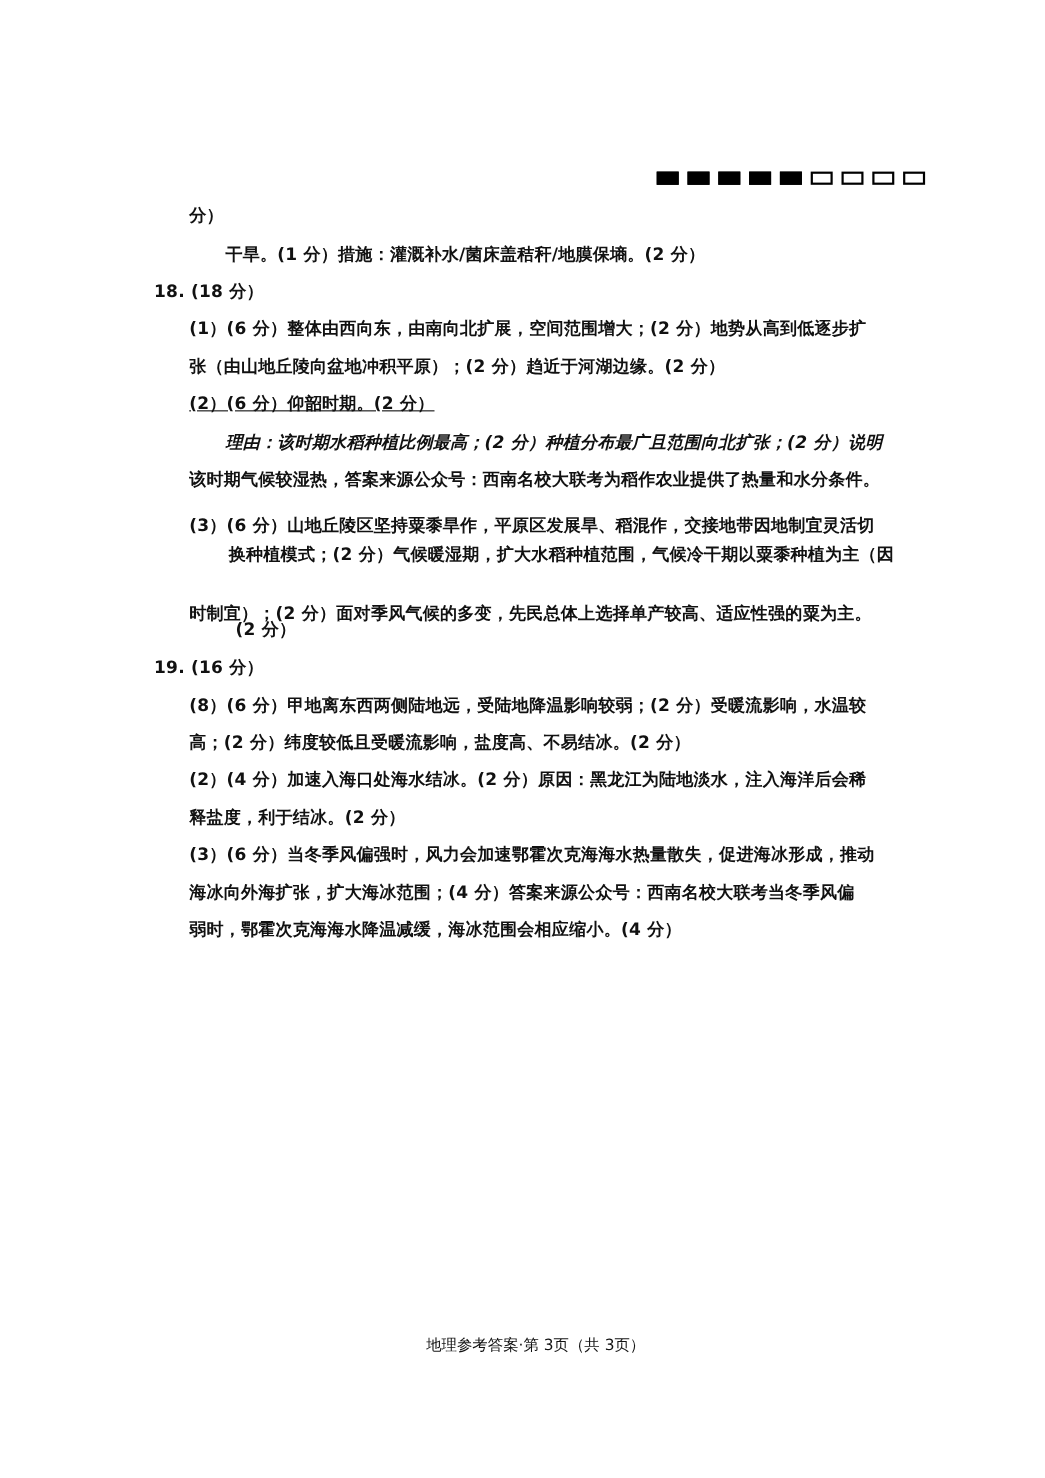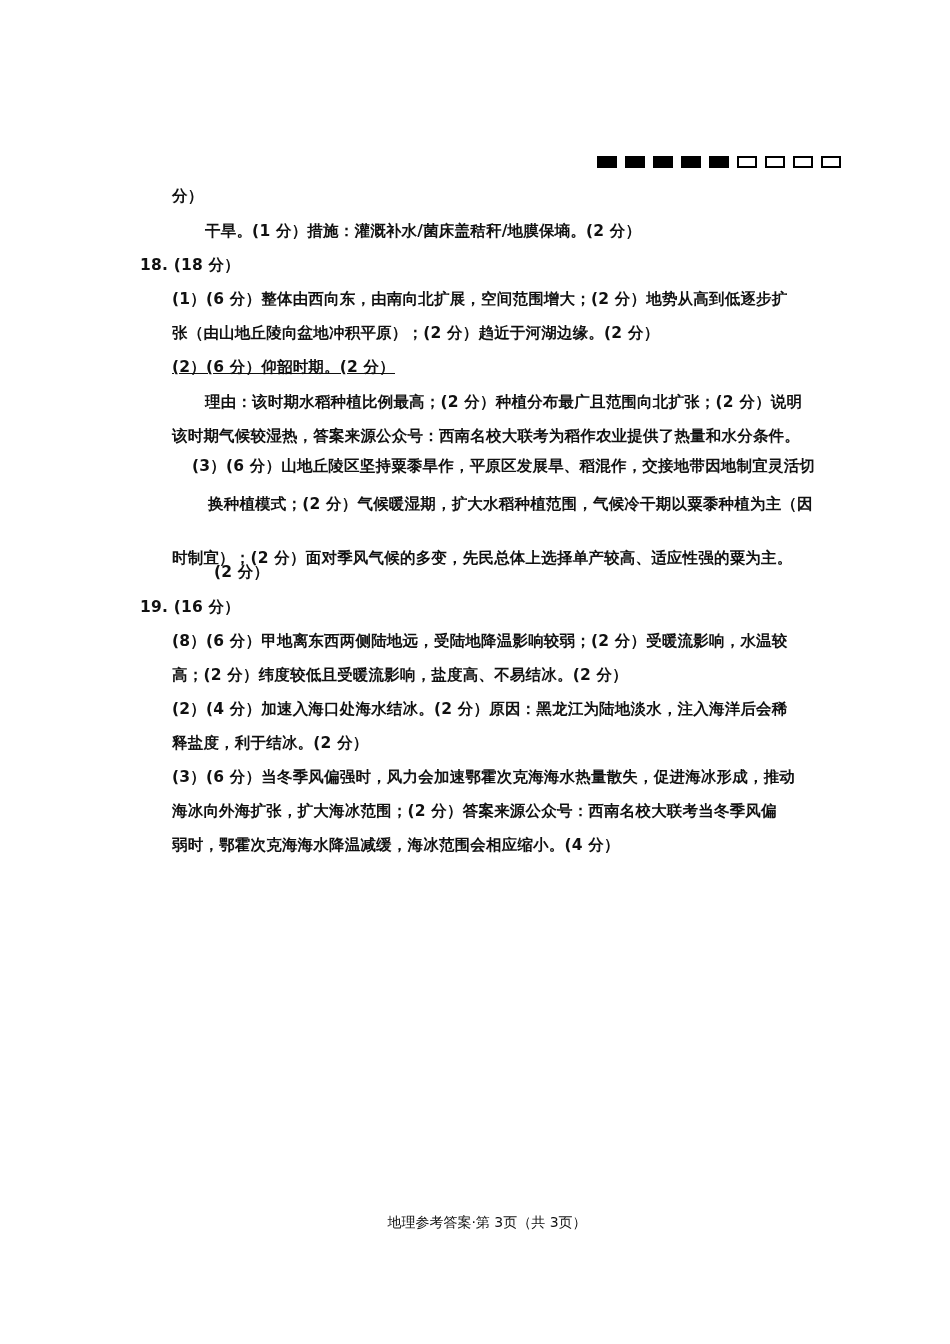--- a/index.html
+++ b/index.html
@@ -48,29 +48,29 @@
     <div class="box"></div>
   </div>
 
 <div id="content">
     <div class="line" style="left: 172px; top: 186px;">分）</div>
     <div class="line" style="left: 205px; top: 221px;">干旱。(1 分）措施：灌溉补水/菌床盖秸秆/地膜保墒。(2 分）</div>
     <div class="line" style="left: 140px; top: 255px;">18. (18 分）</div>
     <div class="line" style="left: 172px; top: 289px;">(1）(6 分）整体由西向东，由南向北扩展，空间范围增大；(2 分）地势从高到低逐步扩</div>
     <div class="line" style="left: 172px; top: 323px;">张（由山地丘陵向盆地冲积平原）；(2 分）趋近于河湖边缘。(2 分）</div>
     <div class="line" style="left: 172px; top: 357px; text-decoration: underline;">(2）(6 分）仰韶时期。(2 分）</div>
-    <div class="line" style="left: 205px; top: 392px;">理由：该时期水稻种植比例最高；(2 分）种植分布最广且范围向北扩张；(2 分）说明</div>
+    <div class="line" style="left: 205px; top: 392px; font-style: italic;">理由：该时期水稻种植比例最高；(2 分）种植分布最广且范围向北扩张；(2 分）说明</div>
     <div class="line" style="left: 172px; top: 426px; text-align: center;">该时期气候较湿热，答案来源公众号：西南名校大联考为稻作农业提供了热量和水分条件。</div>
-    <div class="line" style="left: 172px; top: 456px; margin-left: 20px;">(3）(6 分）山地丘陵区坚持粟黍旱作，平原区发展旱、稻混作，交接地带因地制宜灵活切</div>
+    <div class="line" style="left: 172px; top: 468px;">(3）(6 分）山地丘陵区坚持粟黍旱作，平原区发展旱、稻混作，交接地带因地制宜灵活切</div>
     <div class="line" style="left: 172px; top: 494px; margin-left: 36px;">换种植模式；(2 分）气候暖湿期，扩大水稻种植范围，气候冷干期以粟黍种植为主（因</div>
     <div class="line" style="left: 172px; top: 548px;">时制宜）；(2 分）面对季风气候的多变，先民总体上选择单产较高、适应性强的粟为主。</div>
     <div class="line" style="left: 180px; top: 562px; margin-left: 34px;">(2 分）</div>
     <div class="line" style="left: 140px; top: 597px;">19. (16 分）</div>
     <div class="line" style="left: 172px; top: 631px;">(8）(6 分）甲地离东西两侧陆地远，受陆地降温影响较弱；(2 分）受暖流影响，水温较</div>
     <div class="line" style="left: 172px; top: 665px;">高；(2 分）纬度较低且受暖流影响，盐度高、不易结冰。(2 分）</div>
     <div class="line" style="left: 172px; top: 699px;">(2）(4 分）加速入海口处海水结冰。(2 分）原因：黑龙江为陆地淡水，注入海洋后会稀</div>
     <div class="line" style="left: 172px; top: 733px;">释盐度，利于结冰。(2 分）</div>
     <div class="line" style="left: 172px; top: 767px;">(3）(6 分）当冬季风偏强时，风力会加速鄂霍次克海海水热量散失，促进海冰形成，推动</div>
-    <div class="line" style="left: 172px; top: 801px;">海冰向外海扩张，扩大海冰范围；(2 分）答案来源公众号：西南名校大联考当冬季风偏</div>
+    <div class="line" style="left: 172px; top: 801px;">海冰向外海扩张，扩大海冰范围；(4 分）答案来源公众号：西南名校大联考当冬季风偏</div>
     <div class="line" style="left: 172px; top: 835px;">弱时，鄂霍次克海海水降温减缓，海冰范围会相应缩小。(4 分）</div>
   </div>
 
 <div class="footer">地理参考答案·第 3页（共 3页）</div>
 
 </body></html>

